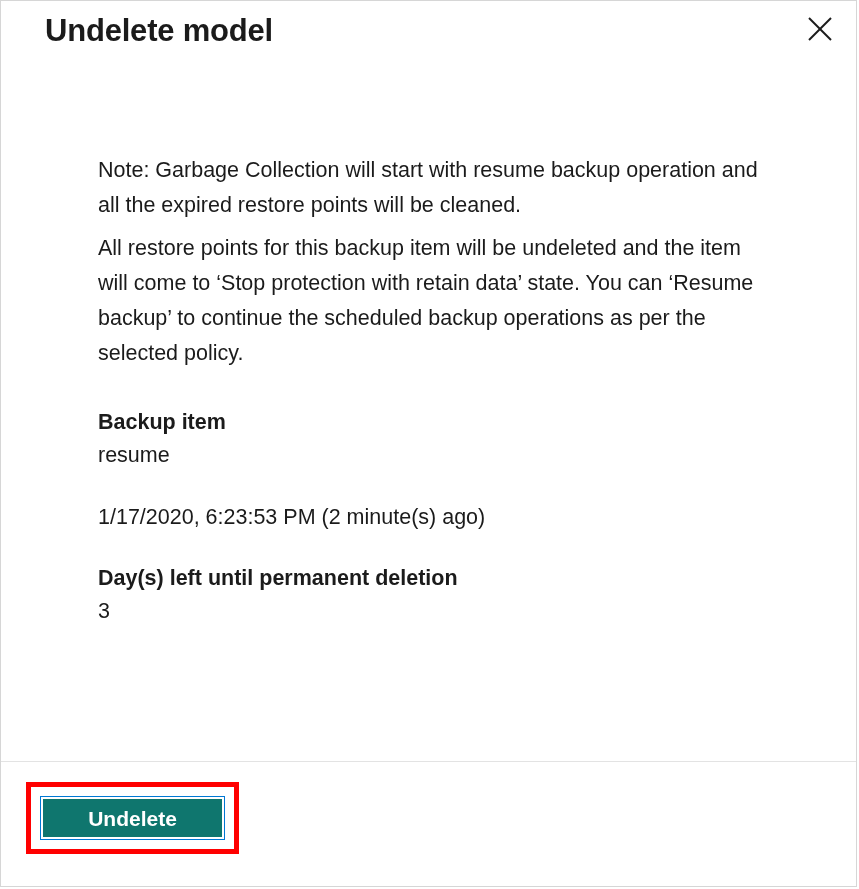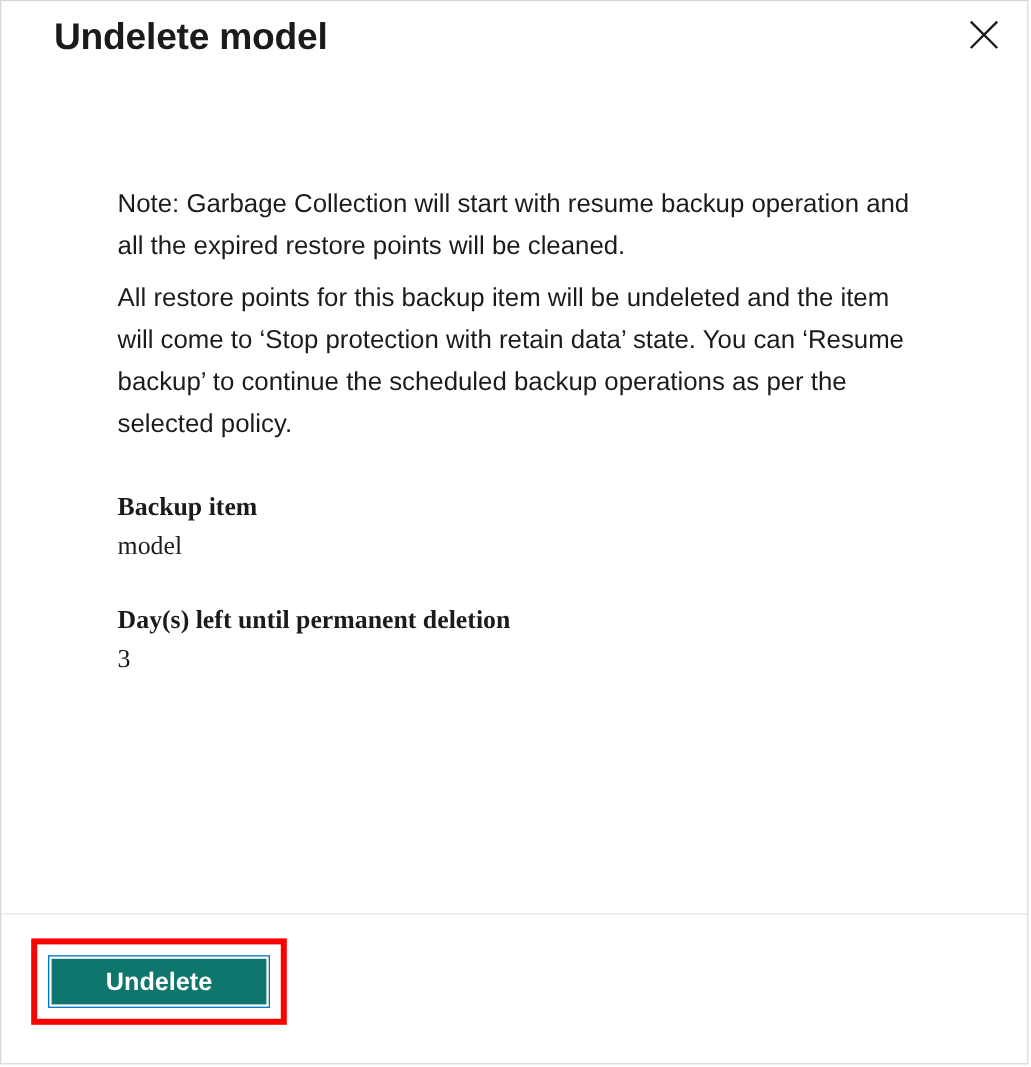--- a/index.html
+++ b/index.html
@@ -74,21 +74,20 @@
     color: #1b1b1b;
     margin: 0 0 8px 0;
     max-width: 660px;
   }
   .para.second {
     margin-top: 30px;
   }
 
   .field-group {
     margin-top: 30px;
-    font-family: Liberation Serif, serif;
   }
   .field-group.first {
     margin-top: 36px;
   }
   .field-label {
     font-size: 21.5px;
     font-weight: 700;
     line-height: 30px;
     color: #1b1b1b;
     margin: 0;
@@ -160,24 +159,25 @@
     </button>
   </div>
 
   <div class="dialog-body">
 
     <p class="para second">Note: Garbage Collection will start with resume backup operation and all the expired restore points will be cleaned.</p>
     <p class="para">All restore points for this backup item will be undeleted and the item will come to ‘Stop protection with retain data’ state. You can ‘Resume backup’ to continue the scheduled backup operations as per the selected policy.</p>
 
     <div class="field-group first">
       <p class="field-label">Backup item</p>
-      <p class="field-value">model</p>
+      <p class="field-value">resume</p>
     </div>
 
     <div class="field-group">
+      <p class="field-value">1/17/2020, 6:23:53 PM (2 minute(s) ago)</p>
     </div>
 
     <div class="field-group">
       <p class="field-label">Day(s) left until permanent deletion</p>
       <p class="field-value">3</p>
     </div>
 
   </div>
 
   <div class="dialog-footer">

